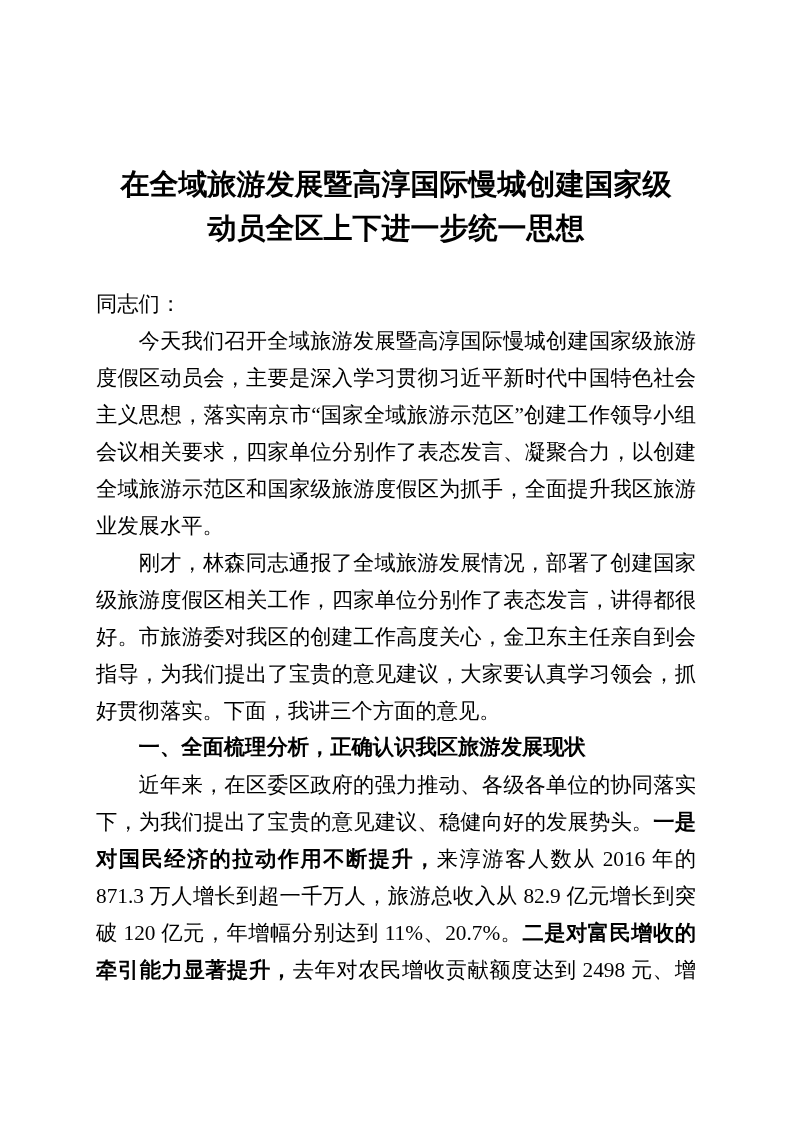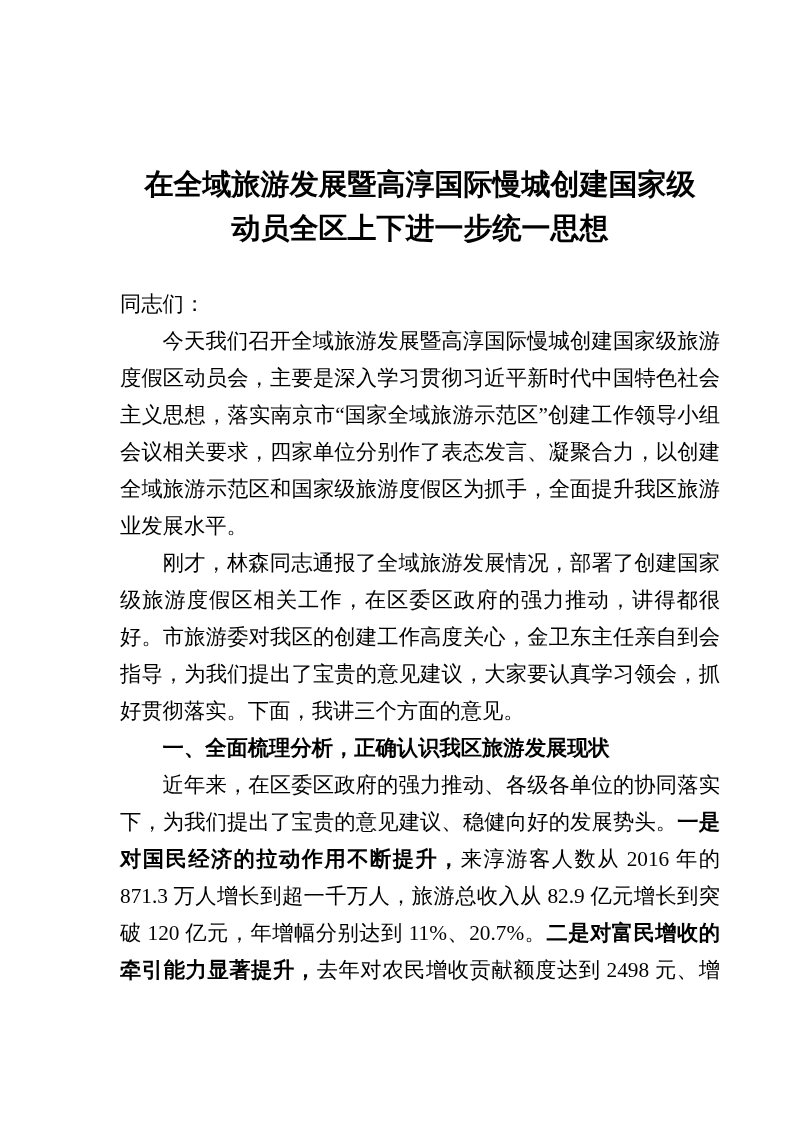--- a/index.html
+++ b/index.html
@@ -14,21 +14,20 @@
     background: #ffffff;
     overflow: hidden;
     color: #000000;
     font-family: "Liberation Serif", serif;
   }
   .content {
     position: absolute;
     left: 96px;
     top: 0;
     width: 600px;
-    margin-left: 24px;
   }
   .doc-title {
     margin-top: 162px;
     font-size: 29px;
     line-height: 44px;
     font-weight: bold;
     text-align: center;
     font-family: "Liberation Serif", serif;
   }
   .body-text {
@@ -43,21 +42,21 @@
   }
   .para {
     text-indent: 2em;
   }
   .no-indent {
     text-indent: 0;
   }
   .section-heading {
     text-indent: 2em;
     font-weight: bold;
-    font-family: Liberation Serif, serif;
+    font-family: Liberation Mono, monospace;
   }
   .bold-run {
     font-weight: bold;
     font-family: "Liberation Sans", sans-serif;
   }
   .cutoff {
     text-align-last: justify;
   }
 </style>
 </head>
@@ -70,21 +69,21 @@
       <div>在全域旅游发展暨高淳国际慢城创建国家级</div>
       <div>动员全区上下进一步统一思想</div>
     </div>
 
     <div class="body-text">
 
       <p class="no-indent">同志们：</p>
 
       <p class="para">今天我们召开全域旅游发展暨高淳国际慢城创建国家级旅游度假区动员会，主要是深入学习贯彻习近平新时代中国特色社会主义思想，落实南京市“国家全域旅游示范区”创建工作领导小组会议相关要求，四家单位分别作了表态发言、凝聚合力，以创建全域旅游示范区和国家级旅游度假区为抓手，全面提升我区旅游业发展水平。</p>
 
-      <p class="para">刚才，林森同志通报了全域旅游发展情况，部署了创建国家级旅游度假区相关工作，在区委区政府的强力推动，讲得都很好。市旅游委对我区的创建工作高度关心，金卫东主任亲自到会指导，为我们提出了宝贵的意见建议，大家要认真学习领会，抓好贯彻落实。下面，我讲三个方面的意见。</p>
+      <p class="para">刚才，林森同志通报了全域旅游发展情况，部署了创建国家级旅游度假区相关工作，四家单位分别作了表态发言，讲得都很好。市旅游委对我区的创建工作高度关心，金卫东主任亲自到会指导，为我们提出了宝贵的意见建议，大家要认真学习领会，抓好贯彻落实。下面，我讲三个方面的意见。</p>
 
       <p class="section-heading">一、全面梳理分析，正确认识我区旅游发展现状</p>
 
       <p class="para cutoff"><span>近年来，在区委区政府的强力推动、各级各单位的协同落实下，为我们提出了宝贵的意见建议、稳健向好的发展势头。</span><span class="bold-run">一是对国民经济的拉动作用不断提升，</span><span>来淳游客人数从 2016 年的 871.3 万人增长到超一千万人，旅游总收入从 82.9 亿元增长到突破 120 亿元，年增幅分别达到 11%、20.7%。</span><span class="bold-run">二是对富民增收的牵引能力显著提升，</span><span>去年对农民增收贡献额度达到 2498 元、增</span></p>
 
     </div>
   </div>
 </div>
 
 </body></html>

